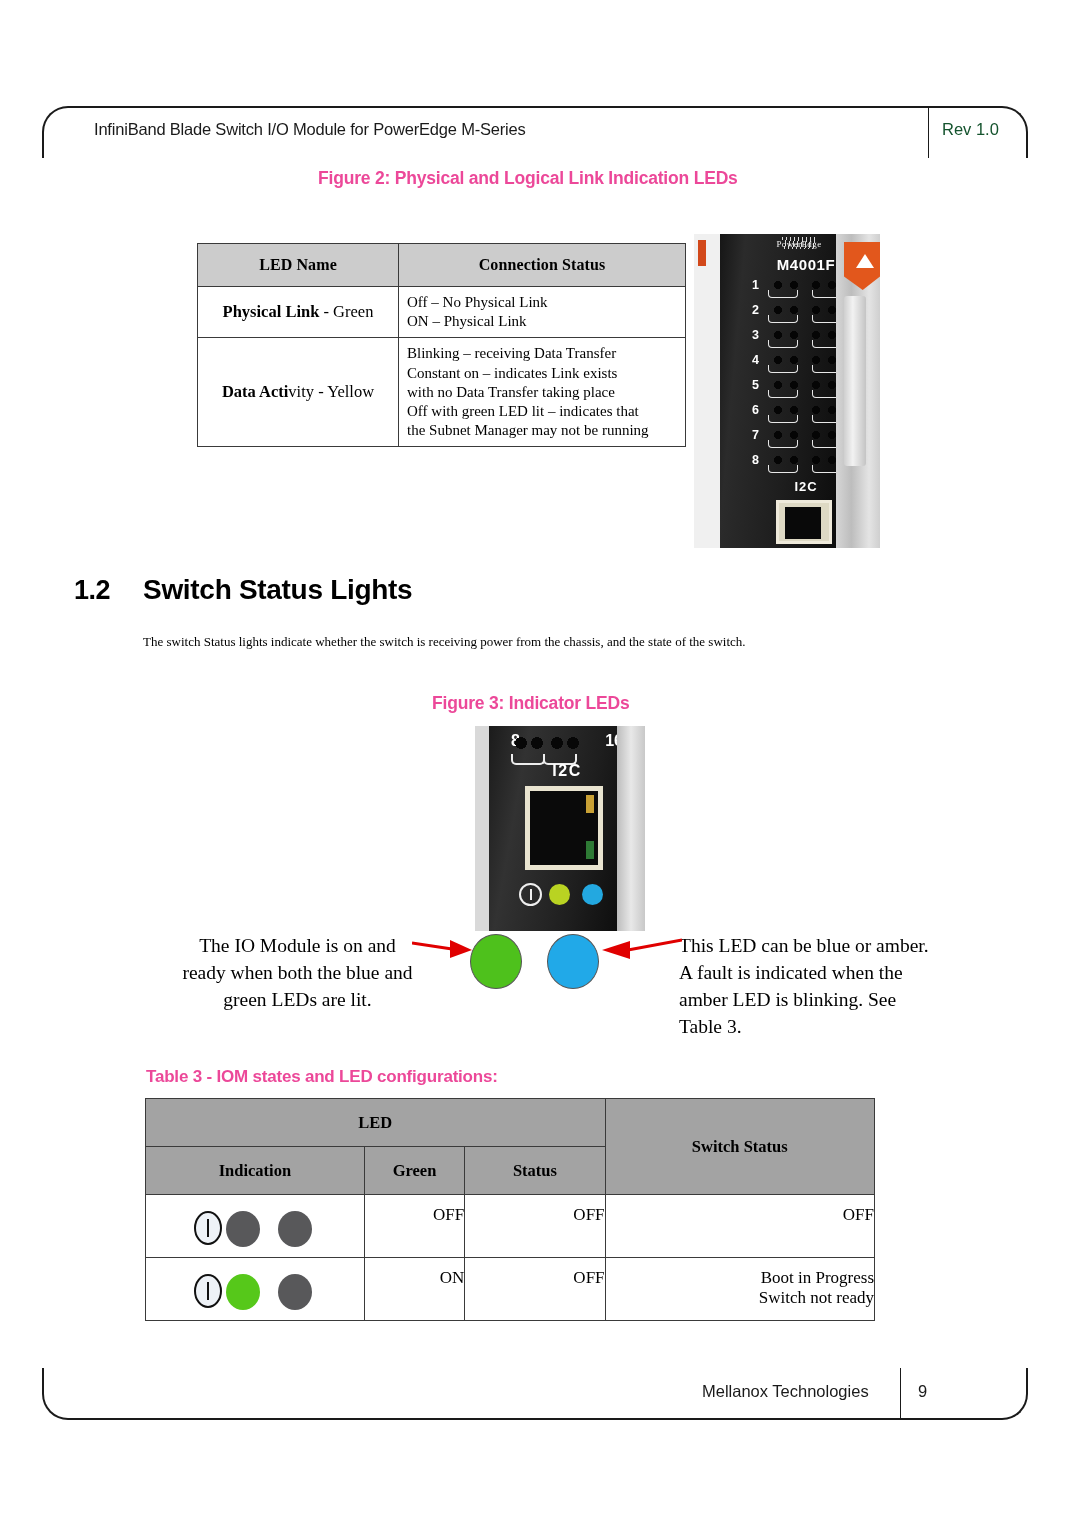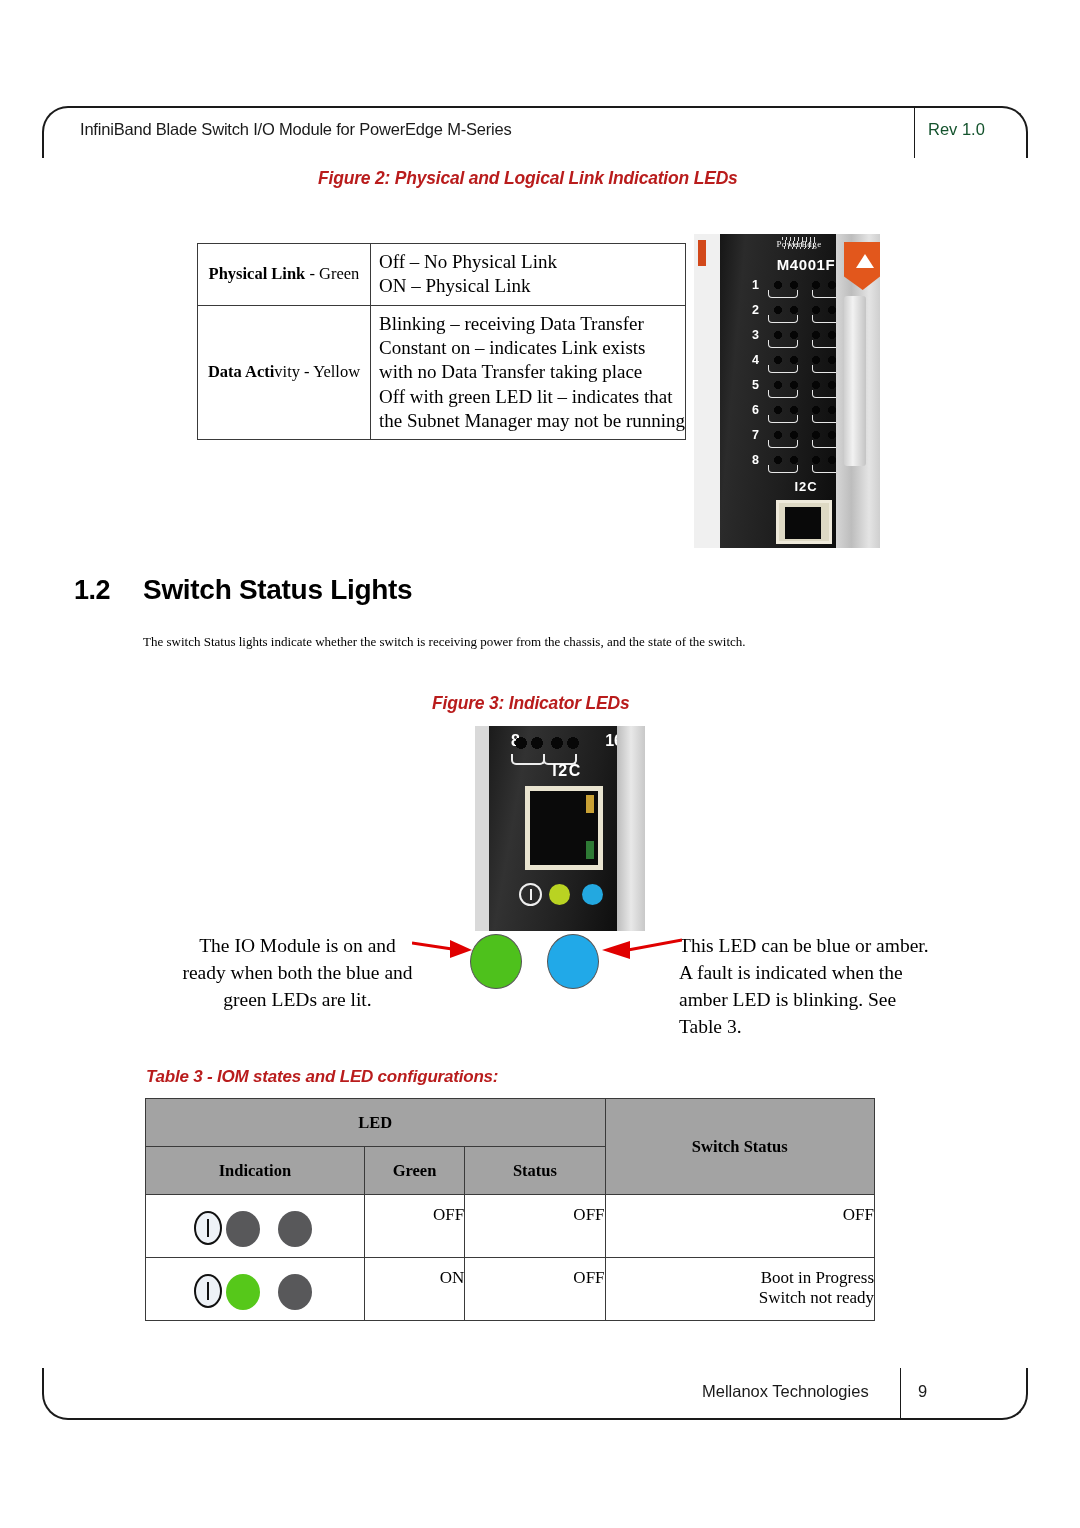--- a/index.html
+++ b/index.html
@@ -26,21 +26,21 @@
     border-top: 2px solid #1a1a1a;
     border-left: 2px solid #1a1a1a;
     border-right: 2px solid #1a1a1a;
     border-top-left-radius: 26px;
     border-top-right-radius: 26px;
     border-bottom: none;
     box-sizing: border-box;
   }
   .header-bar {
     position: absolute;
-    left: 42px;
+    left: 56px;
     top: 106px;
     width: 986px;
     height: 52px;
   }
   .header-title {
     position: absolute;
     left: 38px;
     top: 14px;
     font-family: "Liberation Sans", sans-serif;
     font-size: 16.5px;
@@ -111,23 +111,22 @@
     font-family: "Liberation Sans", sans-serif;
     font-size: 16.5px;
     color: #1a1a1a;
   }
 
   
   .caption {
     position: absolute;
     font-family: "Liberation Sans", sans-serif;
     font-weight: bold;
-    font-style: italic;
     font-size: 17.5px;
-    color: #b91c1c;
+    color: #ec4899;
     letter-spacing: -0.2px;
     white-space: nowrap;
   }
   #caption-fig2 { left: 318px; top: 168px; }
   #caption-fig3 { left: 432px; top: 693px; }
   #caption-table3 { left: 146px; top: 1067px; font-size: 17px; }
 
   
   .tbl {
     position: absolute;
@@ -155,21 +154,21 @@
   }
   .cell-name {
     width: 188px;
     text-align: center;
     font-size: 16.5px;
     vertical-align: middle !important;
     padding: 4px 6px !important;
   }
   .cell-name b { font-weight: bold; }
   .cell-status {
-    font-size: 19px;
+    font-size: 15px;
     padding: 6px 0 6px 8px !important;
     line-height: 1.28;
   }
   .cell-status div { white-space: nowrap; }
 
   
   #section-number {
     position: absolute;
     left: 74px;
     top: 575px;
@@ -558,20 +557,24 @@
 <div class="header-bar">
   <div class="header-title">InfiniBand Blade Switch I/O Module for PowerEdge M-Series</div>
   <div class="header-divider"></div>
   <div class="header-rev">Rev 1.0</div>
 </div>
 
 <div class="caption" id="caption-fig2">Figure 2: Physical and Logical Link Indication LEDs</div>
 
 <table class="tbl" id="table-led-names">
   <tbody>
+      <tr>
+    <td class="hdr cell-name-hdr">LED Name</td>
+    <td class="hdr">Connection Status</td>
+  </tr>
   <tr>
     <td class="cell-name">
       <b>Physical Link</b><span> - Green</span>
     </td>
     <td class="cell-status">
       <div>Off – No Physical Link</div>
       <div>ON – Physical Link</div>
     </td>
   </tr>
   <tr>

